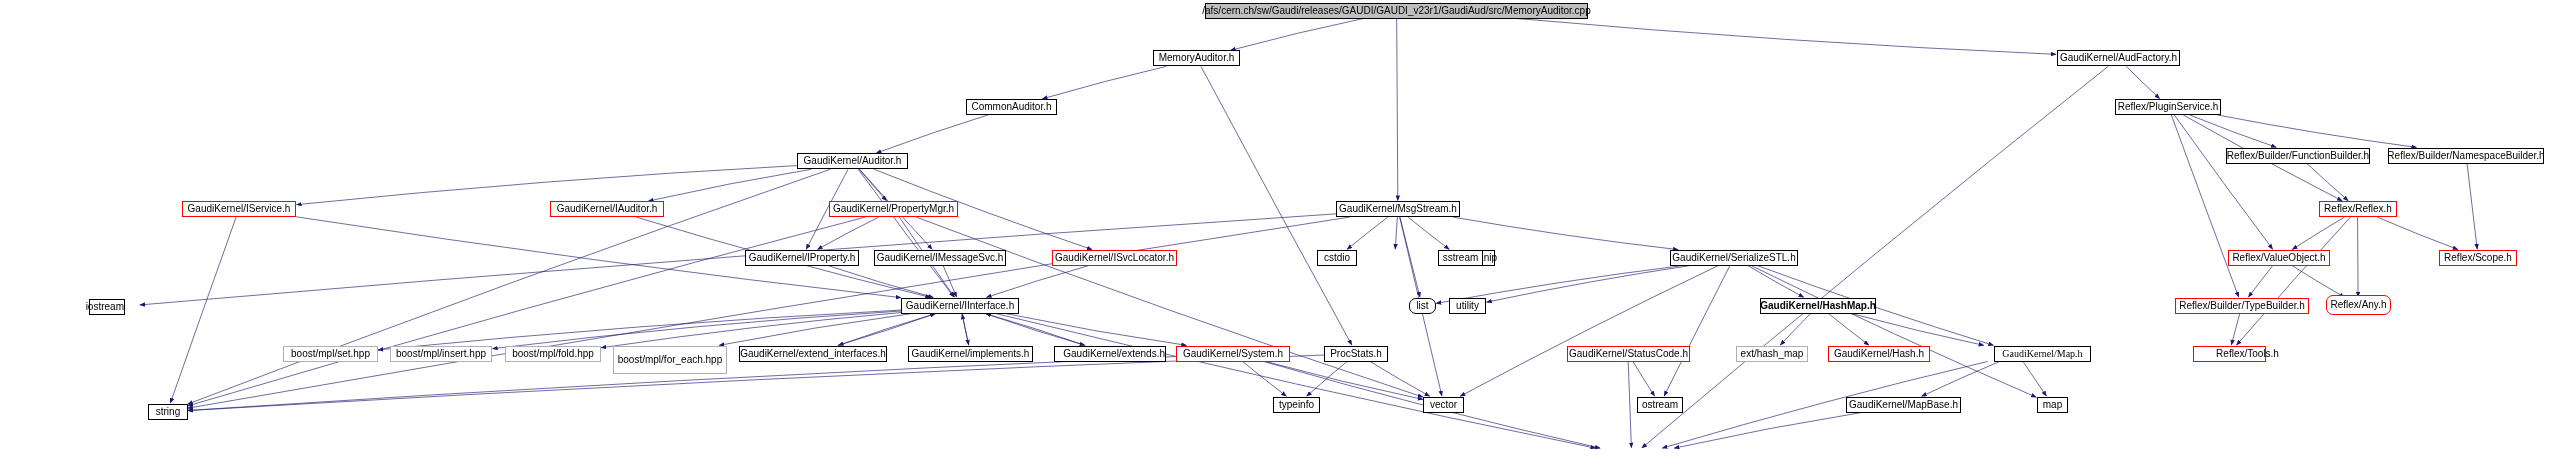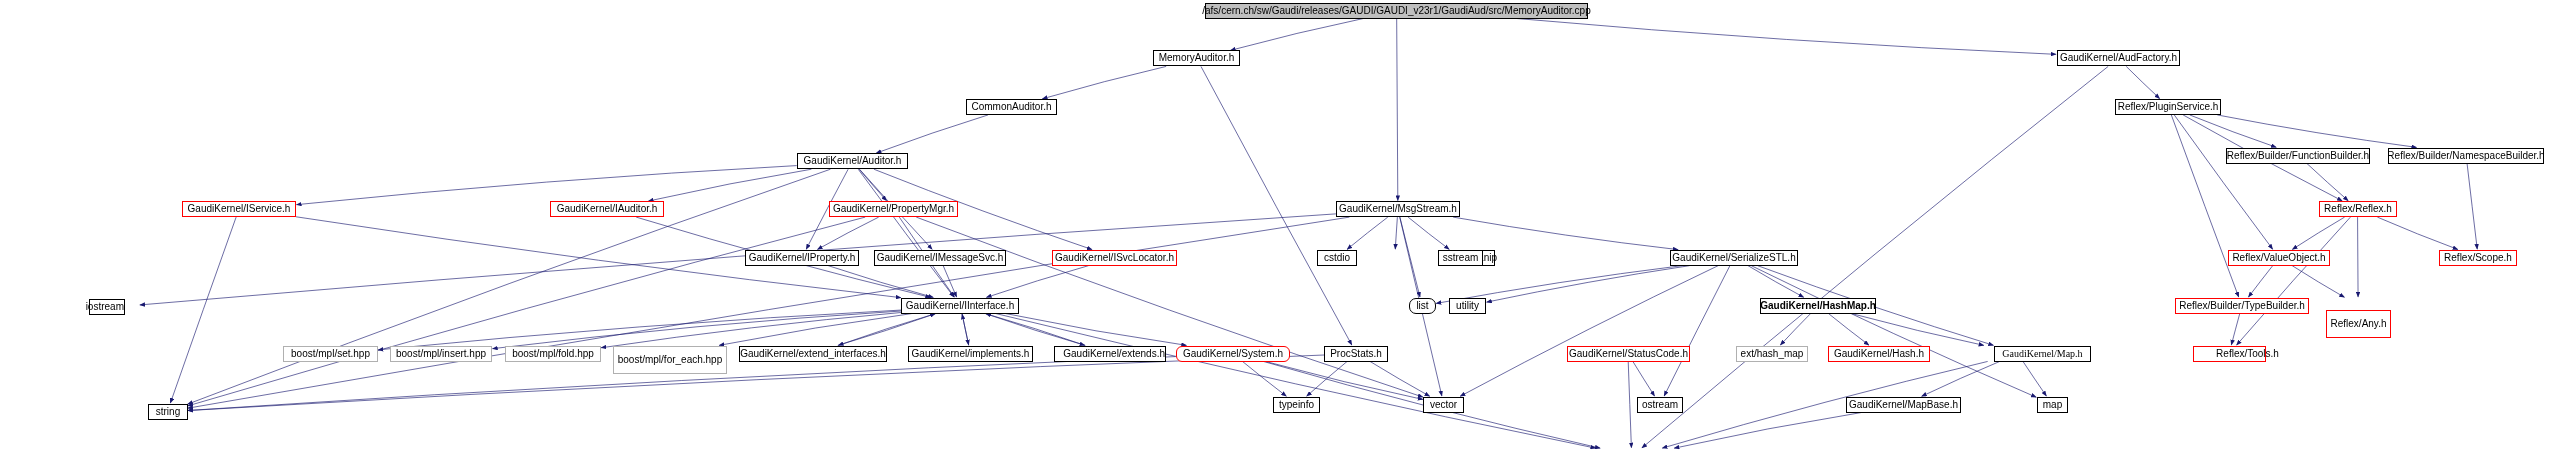--- a/index.html
+++ b/index.html
@@ -196,21 +196,21 @@
       </div>
       <div class="node" style="left: 739px; top: 346px; width: 148px; height: 16px;">
         <span class="lbl">GaudiKernel/extend_interfaces.h</span>
       </div>
       <div class="node" style="left: 908px; top: 346px; width: 125px; height: 16px;">
         <span class="lbl">GaudiKernel/implements.h</span>
       </div>
       <div class="node" style="left: 1054px; top: 346px; width: 112px; height: 16px; justify-content: flex-end;">
         <span class="lbl">GaudiKernel/extends.h</span>
       </div>
-      <div class="node red" style="left: 1176px; top: 346px; width: 114px; height: 16px; border-radius: 6px;">
+      <div class="node red" style="left: 1176px; top: 346px; width: 114px; height: 16px;">
         <span class="lbl">GaudiKernel/System.h</span>
       </div>
       <div class="node" style="left: 1324px; top: 346px; width: 64px; height: 16px;">
         <span class="lbl">ProcStats.h</span>
       </div>
       <div class="node red" style="left: 1567px; top: 346px; width: 123px; height: 16px;">
         <span class="lbl">GaudiKernel/StatusCode.h</span>
       </div>
       <div class="node grey" style="left: 1736px; top: 346px; width: 72px; height: 16px;">
         <span class="lbl">ext/hash_map</span>
@@ -256,21 +256,21 @@
       </div>
       <div class="node red" style="left: 2228px; top: 250px; width: 102px; height: 16px;">
         <span class="lbl">Reflex/ValueObject.h</span>
       </div>
       <div class="node red" style="left: 2439px; top: 250px; width: 78px; height: 16px;">
         <span class="lbl">Reflex/Scope.h</span>
       </div>
       <div class="node red" style="left: 2175px; top: 298px; width: 134px; height: 16px; text-align: center;">
         <span class="lbl">Reflex/Builder/TypeBuilder.h</span>
       </div>
-      <div class="node red" style="left: 2326px; top: 310px; width: 65px; height: 28px;">
+      <div class="node red" style="left: 2326px; top: 295px; width: 65px; height: 20px; border-radius: 7px;">
         <span class="lbl">Reflex/Any.h</span>
       </div>
       <div class="node red" style="left: 2193px; top: 346px; width: 73px; height: 16px; padding-left: 36px;">
         <span class="lbl">Reflex/Tools.h</span>
       </div>
     </div>
 </div>
 
 
 </body></html>

